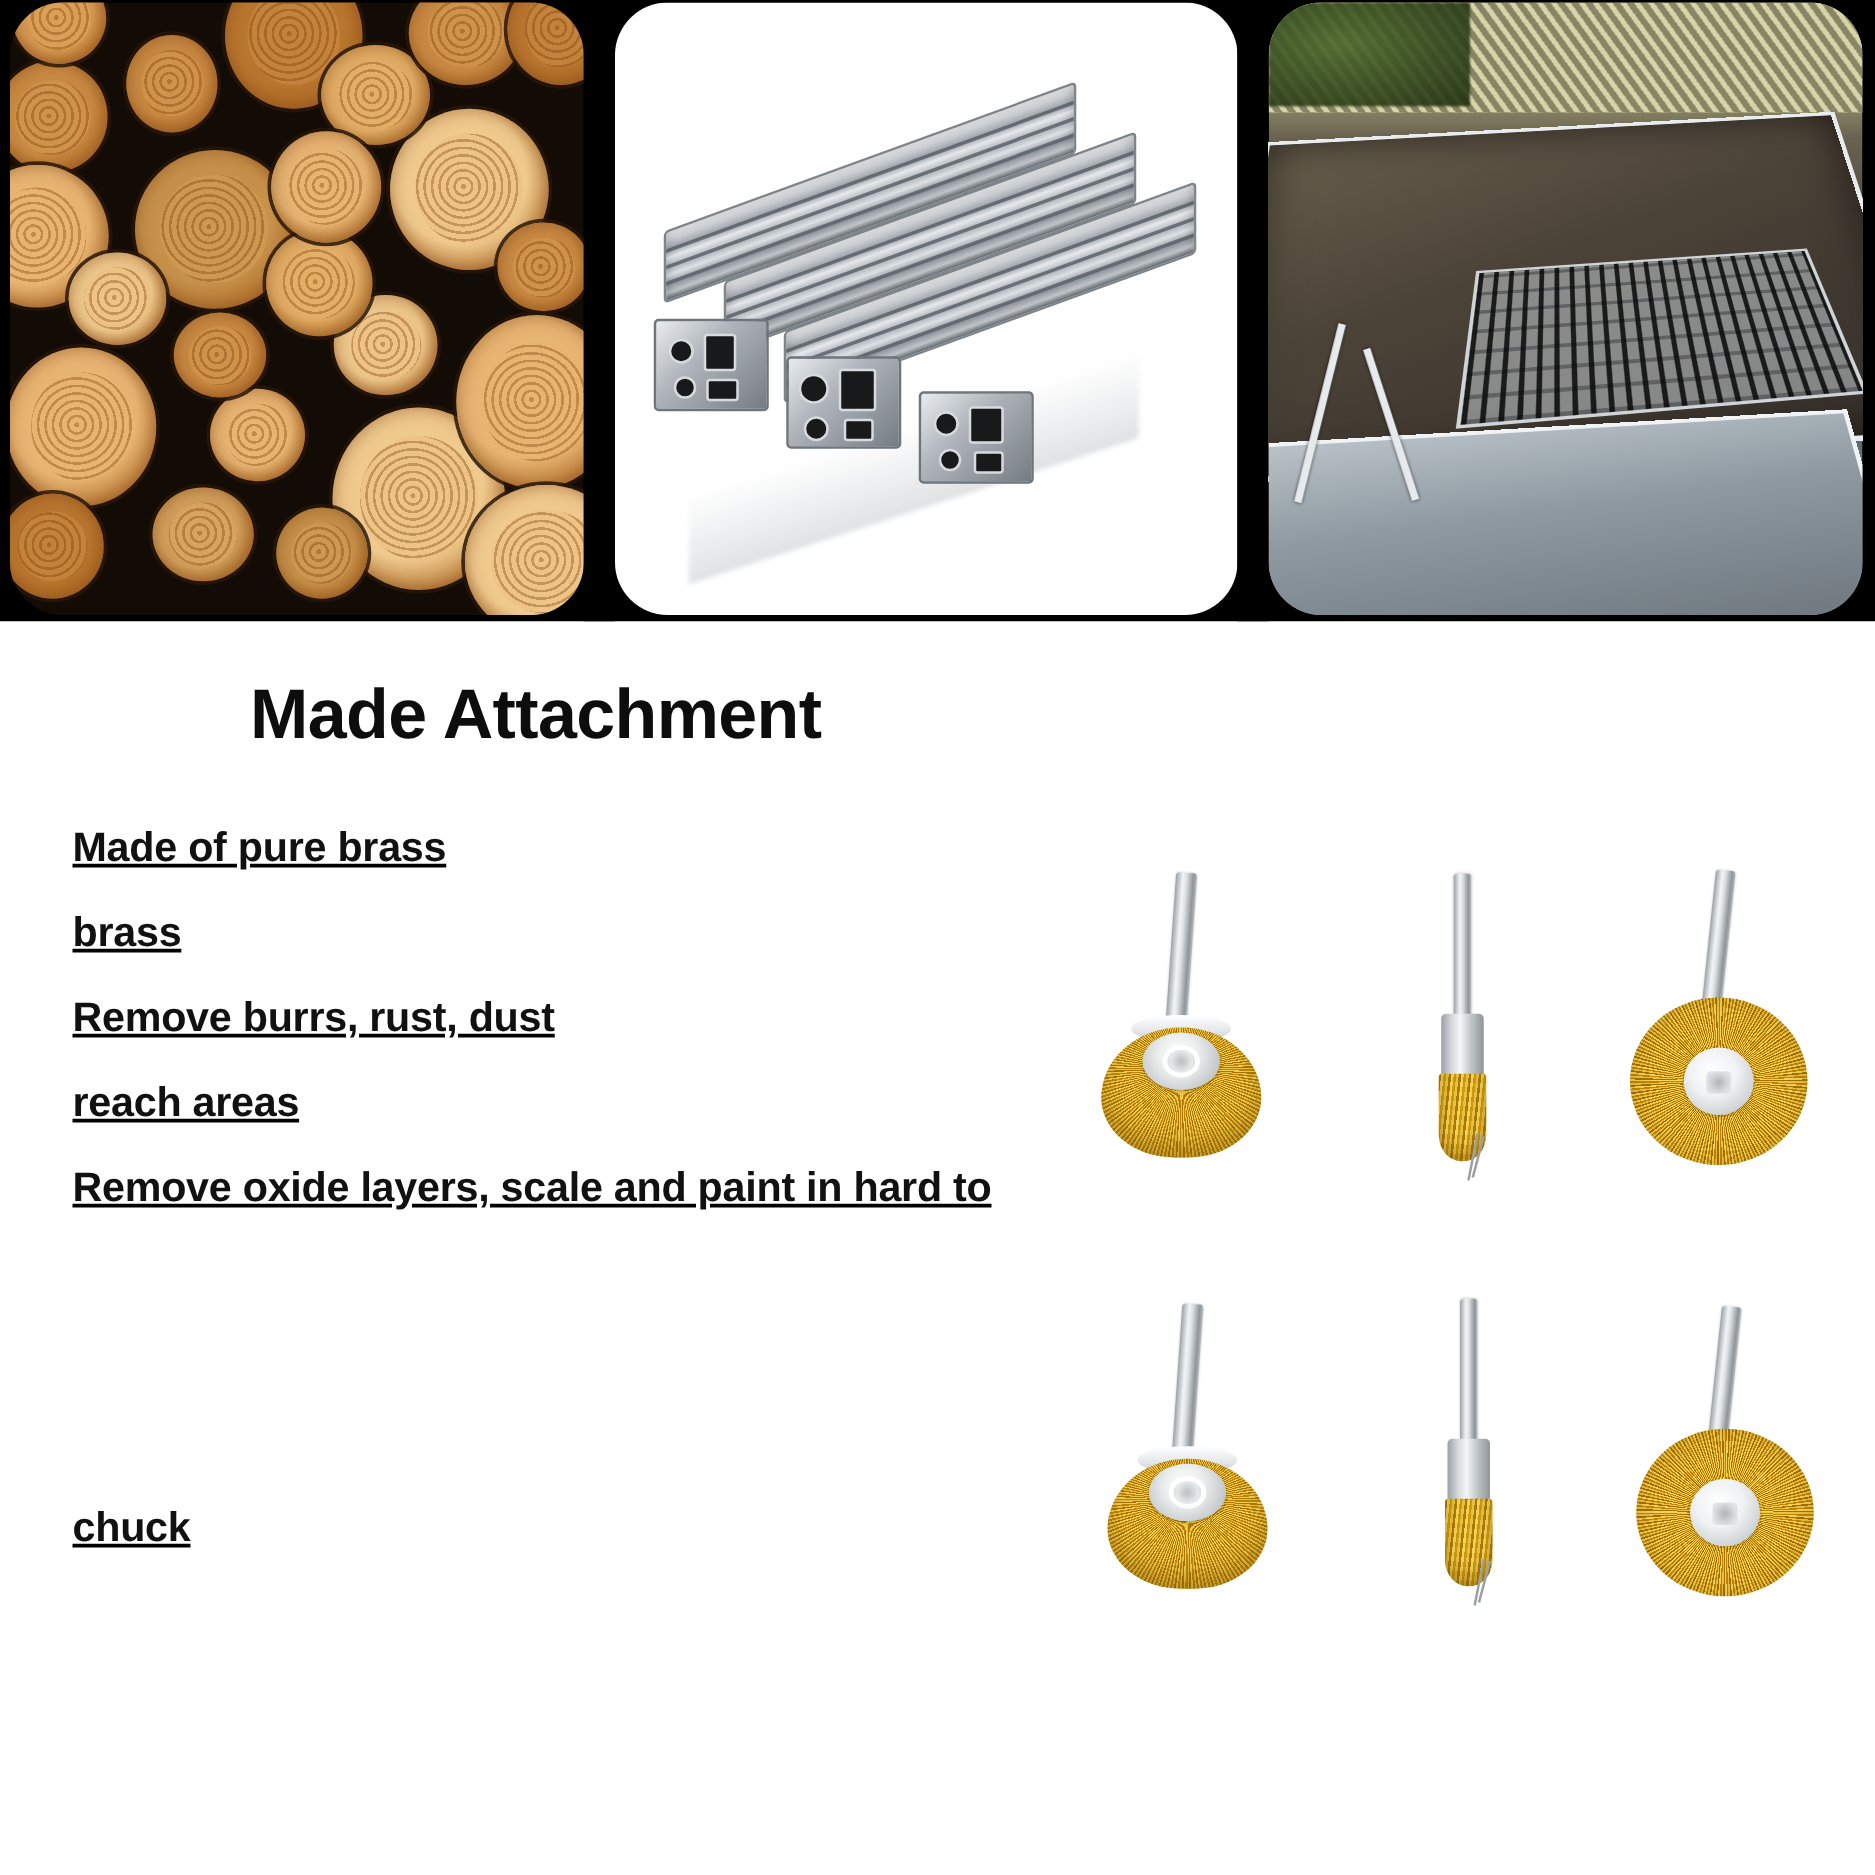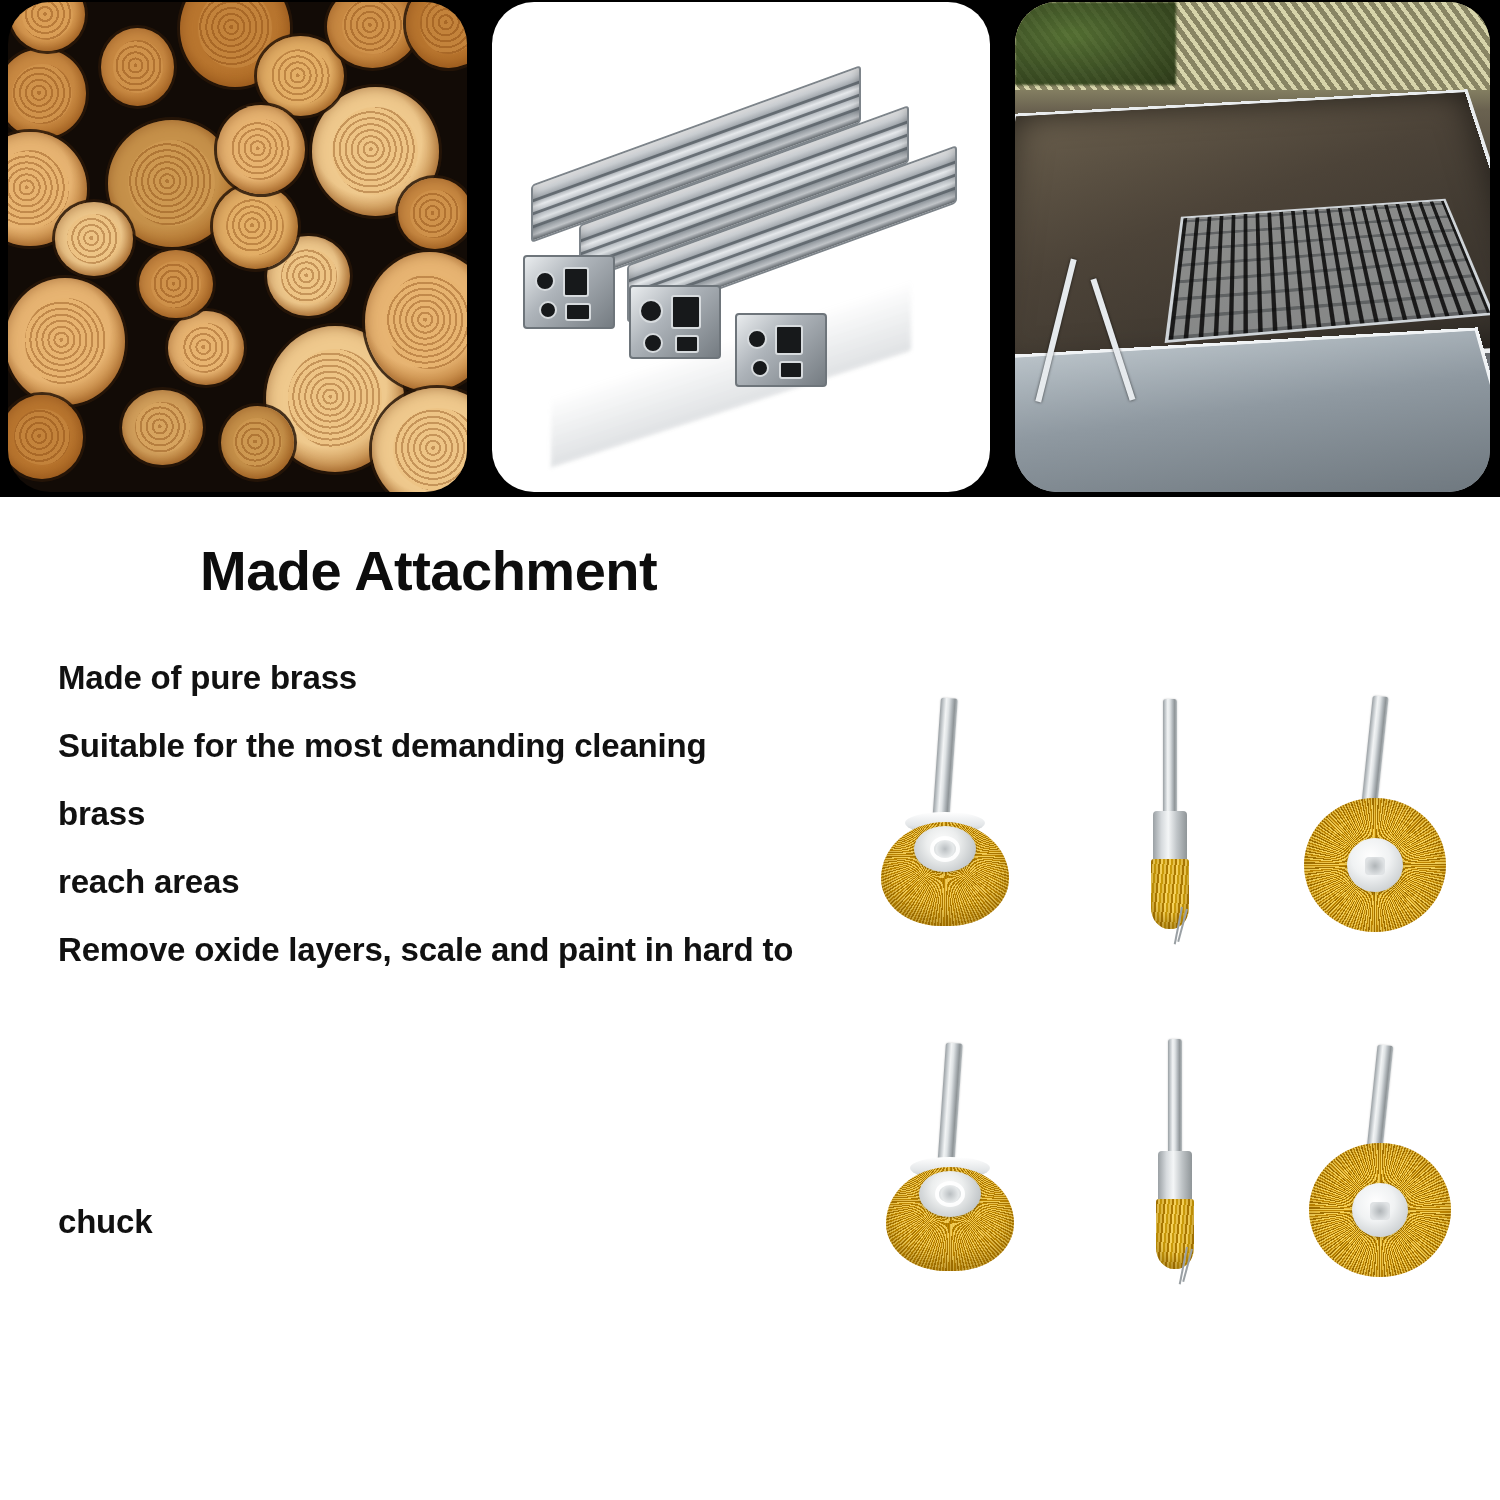--- a/index.html
+++ b/index.html
@@ -177,20 +177,21 @@
     color: #0d0d0d;
     font-stretch: condensed;
     white-space: nowrap;
   }
 
   
   .copy-block {
     position: absolute;
     left: 58px;
     width: 830px;
+    text-decoration: underline;
   }
   .copy-block.group-a { top: 644px; }
   .copy-block.group-b { top: 1188px; }
 
   .copy-line {
     font-size: 33px;
     font-weight: 700;
     color: #111111;
     line-height: 68px;
     white-space: nowrap;
@@ -437,22 +438,22 @@
         <div class="grill-leg" style="left:20%; top:56%; width:6px; height:26%; transform:rotate(-18deg);"></div>
       </div>
     </div>
   </div>
 </div>
 
 <div class="title">Made Attachment</div>
 
 <div class="copy-block group-a">
   <div class="copy-line">Made of pure brass</div>
-  <div class="copy-line">Suitable for the most demanding cleaning</div>
   <div class="copy-line">brass</div>
+  <div class="copy-line">Remove burrs, rust, dust</div>
   <div class="copy-line">reach areas</div>
   <div class="copy-line">Remove oxide layers, scale and paint in hard to</div>
 </div>
 
 <div class="copy-block group-b">
   <div class="copy-line">chuck</div>
 </div>
 
 <div class="brush-grid">
 

